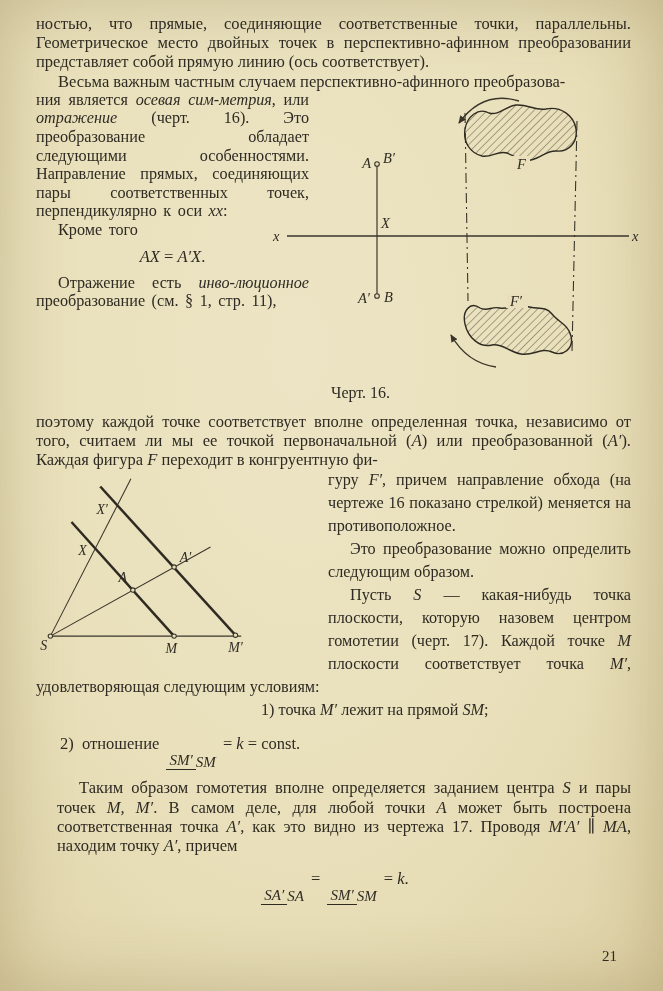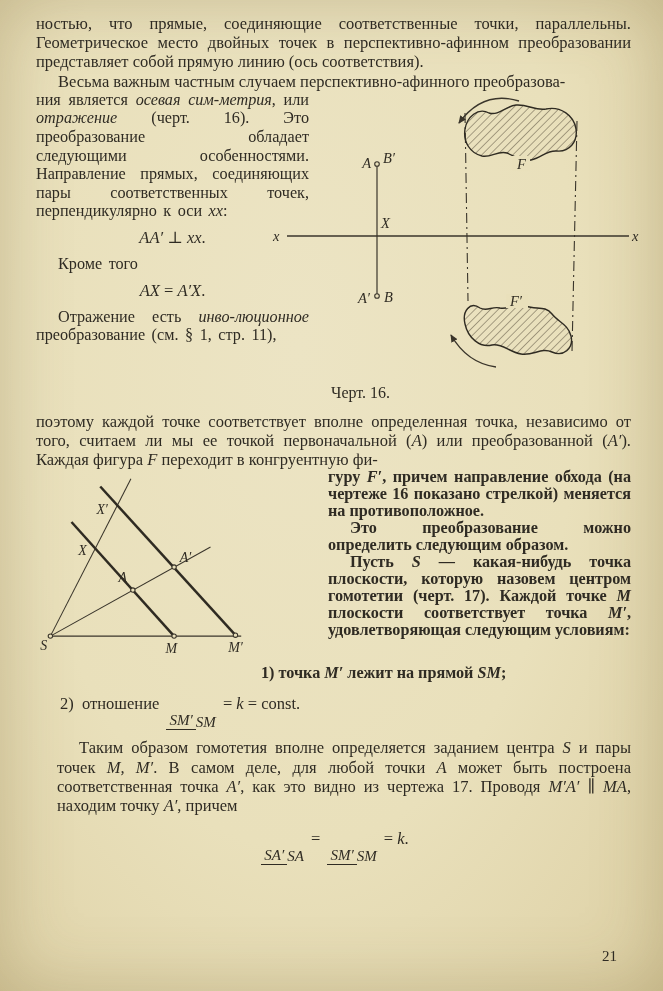--- a/index.html
+++ b/index.html
@@ -11,21 +11,21 @@
     padding:14px 32px 0 36px;
     background: radial-gradient(ellipse at 45% 35%, #ece4c4 0%, #e9e0bb 55%, #ddd0a4 100%);
     box-shadow: inset 0 0 70px rgba(110,90,40,.28);
     color:#2f2b23;
     font-family:"Liberation Serif","DejaVu Serif",serif;
     overflow:hidden;
   }
   p { margin:0; text-align:justify; font-size:16.5px; line-height:19.2px; }
   .ind { text-indent:22px; }
   .colL { line-height:18.6px; font-size:16.2px; word-spacing:2.5px; }
-  .tight { line-height:17px; font-size:16.2px;font-weight:bold; }
+  .tight { line-height:23px; font-size:16.2px; }
   .clearR { clear:right; }
   .it { font-style:italic; }
   .formula { text-align:center; margin:7px 0; font-size:16.5px; }
   .f16 { float:right; width:300px; margin:4px 0 10px 22px; }
   .f17 { float:left; width:280px; margin:6px 12px 2px 0; }
   .caption { text-align:left; font-size:16px; margin-top:5px; font-style:normal; }
   .f16 .caption { padding-right:72px; }
   .f17 .caption { padding-right:34px; margin-top:1px; }
   svg { overflow:visible; display:block; }
   svg text { font-size:14.5px; font-style:italic; fill:#2f2b23;
@@ -39,21 +39,21 @@
   .p4e  { clear:left; margin-left:225px; text-align:left; }
   .f4row { text-align:center; margin:14px 0 0 0; font-size:16.5px; }
   .p5 { margin-top:8px;margin-left:21px; }
   .pagenum { position:absolute; right:46px; bottom:26px; font-size:15px; }
 </style>
 </head>
 <body>
 
 <div class="page">
 
-  <p class="body"><span>ностью, что прямые, соединяющие соответственные точки, параллельны. Геометрическое место двойных точек в перспективно-афинном преобразовании представляет собой прямую линию (ось соответствия).</span></p>
+  <p class="body"><span>ностью, что прямые, соединяющие соответственные точки, параллельны. Геометрическое место двойных точек в перспективно-афинном преобразовании представляет собой прямую линию (ось соответствует).</span></p>
 
   <p class="body ind"><span>Весьма важным частным случаем перспективно-афинного преобразова-</span></p>
 
   <div class="f16">
     <svg width="300" height="284" viewBox="0 0 300 284">
       <defs>
         <pattern id="hh" width="5.5" height="5.5" patternUnits="userSpaceOnUse" patternTransform="rotate(45)">
           <line x1="0" y1="0" x2="0" y2="5.5" stroke="#5d5542" stroke-width="1"></line>
         </pattern>
         <marker id="ah" markerWidth="9" markerHeight="9" refX="7" refY="4.5" orient="auto" markerUnits="userSpaceOnUse">
@@ -90,21 +90,20 @@
       <text x="179" y="211">F′</text>
 
       <path d="M188,6 Q152,-5 128,28" fill="none" stroke="#3a352b" stroke-width="1.4" marker-end="url(#ah)"></path>
       <path d="M165,272 Q136,268 120,240" fill="none" stroke="#3a352b" stroke-width="1.4" marker-end="url(#ah)"></path>
     </svg>
     <div class="caption">Черт. 16.</div>
   </div>
 
   <p class="body colL"><span>ния является </span><span class="it">осевая сим-метрия</span><span>, или </span><span class="it">отражение</span><span> (черт. 16). Это преобразование обладает следующими особенностями. Направление прямых, соединяющих пары соответственных точек, перпендикулярно к оси </span><span class="it">xx</span><span>:</span></p>
 
-  <div class="formula"><span class="it">AA′</span><span> ⊥ </span><span class="it">xx</span><span>.</span></div>
 
   <p class="body colL ind"><span>Кроме того</span></p>
 
   <div class="formula"><span class="it">AX</span><span> = </span><span class="it">A′X</span><span>.</span></div>
 
   <p class="body colL ind"><span>Отражение есть </span><span class="it">инво-люционное</span><span> преобразование (см. § 1, стр. 11),</span></p>
 
   <p class="body clearR"><span>поэтому каждой точке соответствует вполне определенная точка, независимо от того, считаем ли мы ее точкой первоначальной (</span><span class="it">A</span><span>) или преобразованной (</span><span class="it">A′</span><span>). Каждая фигура </span><span class="it">F</span><span> переходит в конгруентную фи-</span></p>
 
   <div class="f17">

